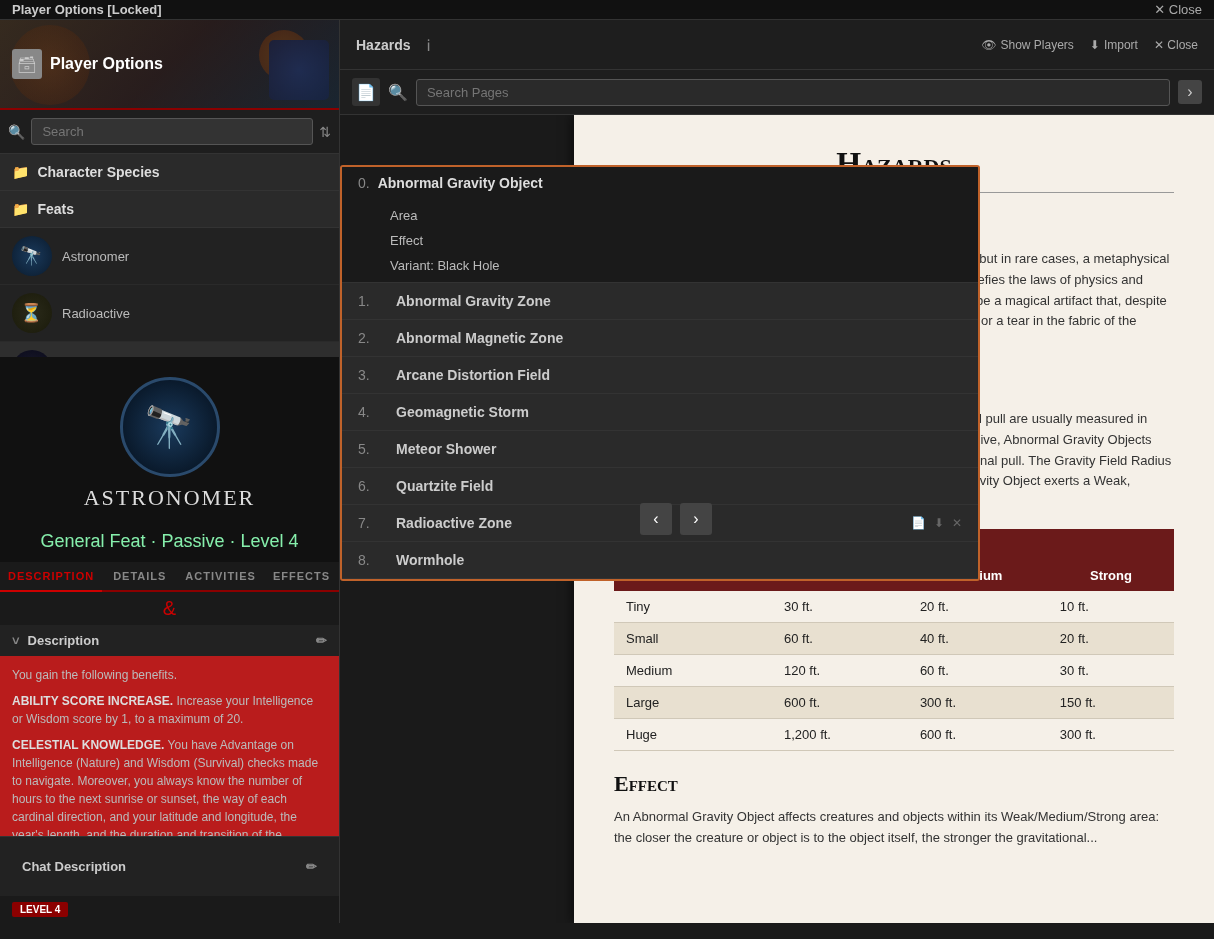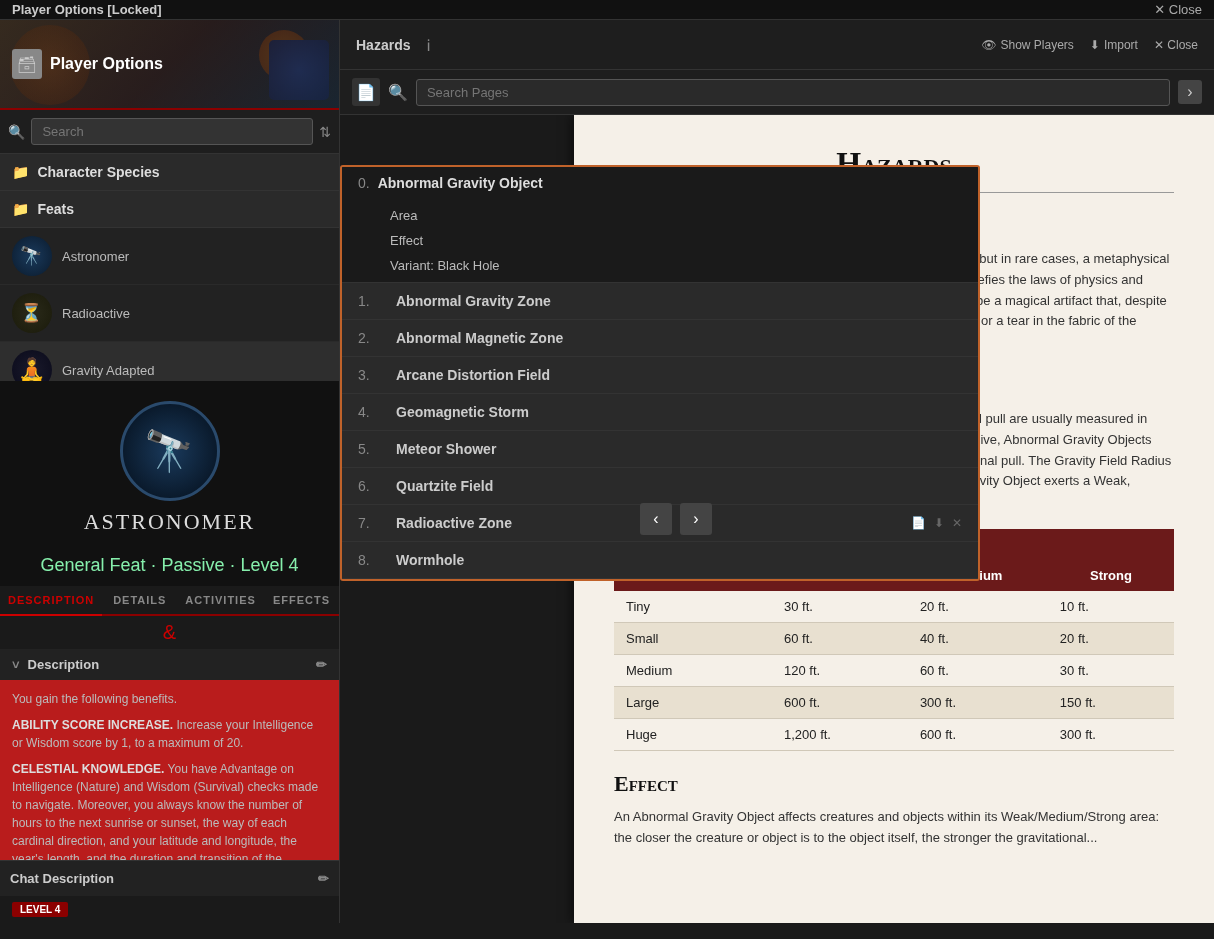--- a/index.html
+++ b/index.html
@@ -212,21 +212,21 @@
       max-height: 180px;
       overflow-y: auto;
     }
     .astro-desc-body p { margin-bottom: 8px; }
     .astro-desc-body .bold { font-weight: bold; color: #ddd; }
 
     .chat-desc {
       display: flex;
       align-items: center;
       justify-content: center;
-      padding: 10px;
+      padding: 22px;
       background: #222;
       border-top: 1px solid #333;
       font-size: 13px;
       font-weight: bold;
       color: #ccc;
       cursor: pointer;
     }
     .chat-desc .edit-icon { margin-left: auto; color: #888; }
 
     .level-badge {

